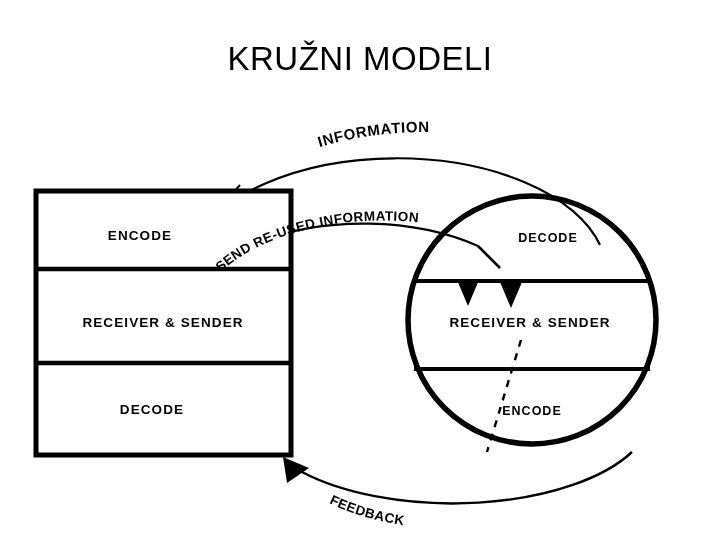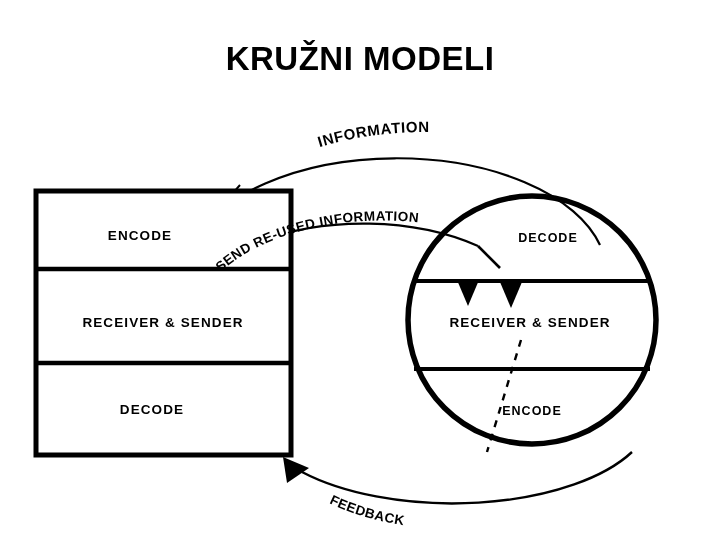--- a/index.html
+++ b/index.html
@@ -15,21 +15,21 @@
     overflow: hidden;
     font-family: "Liberation Sans", sans-serif;
   }
   #slide-title {
     position: absolute;
     top: 40px;
     left: 0;
     width: 720px;
     text-align: center;
     font-size: 33px;
-    font-weight: bold;
+    font-weight: normal;
     color: #000000;
     letter-spacing: 0.5px;
   }
   #diagram {
     position: absolute;
     top: 0;
     left: 0;
   }
   .blk-label {
     font-family: "Liberation Sans", sans-serif;

